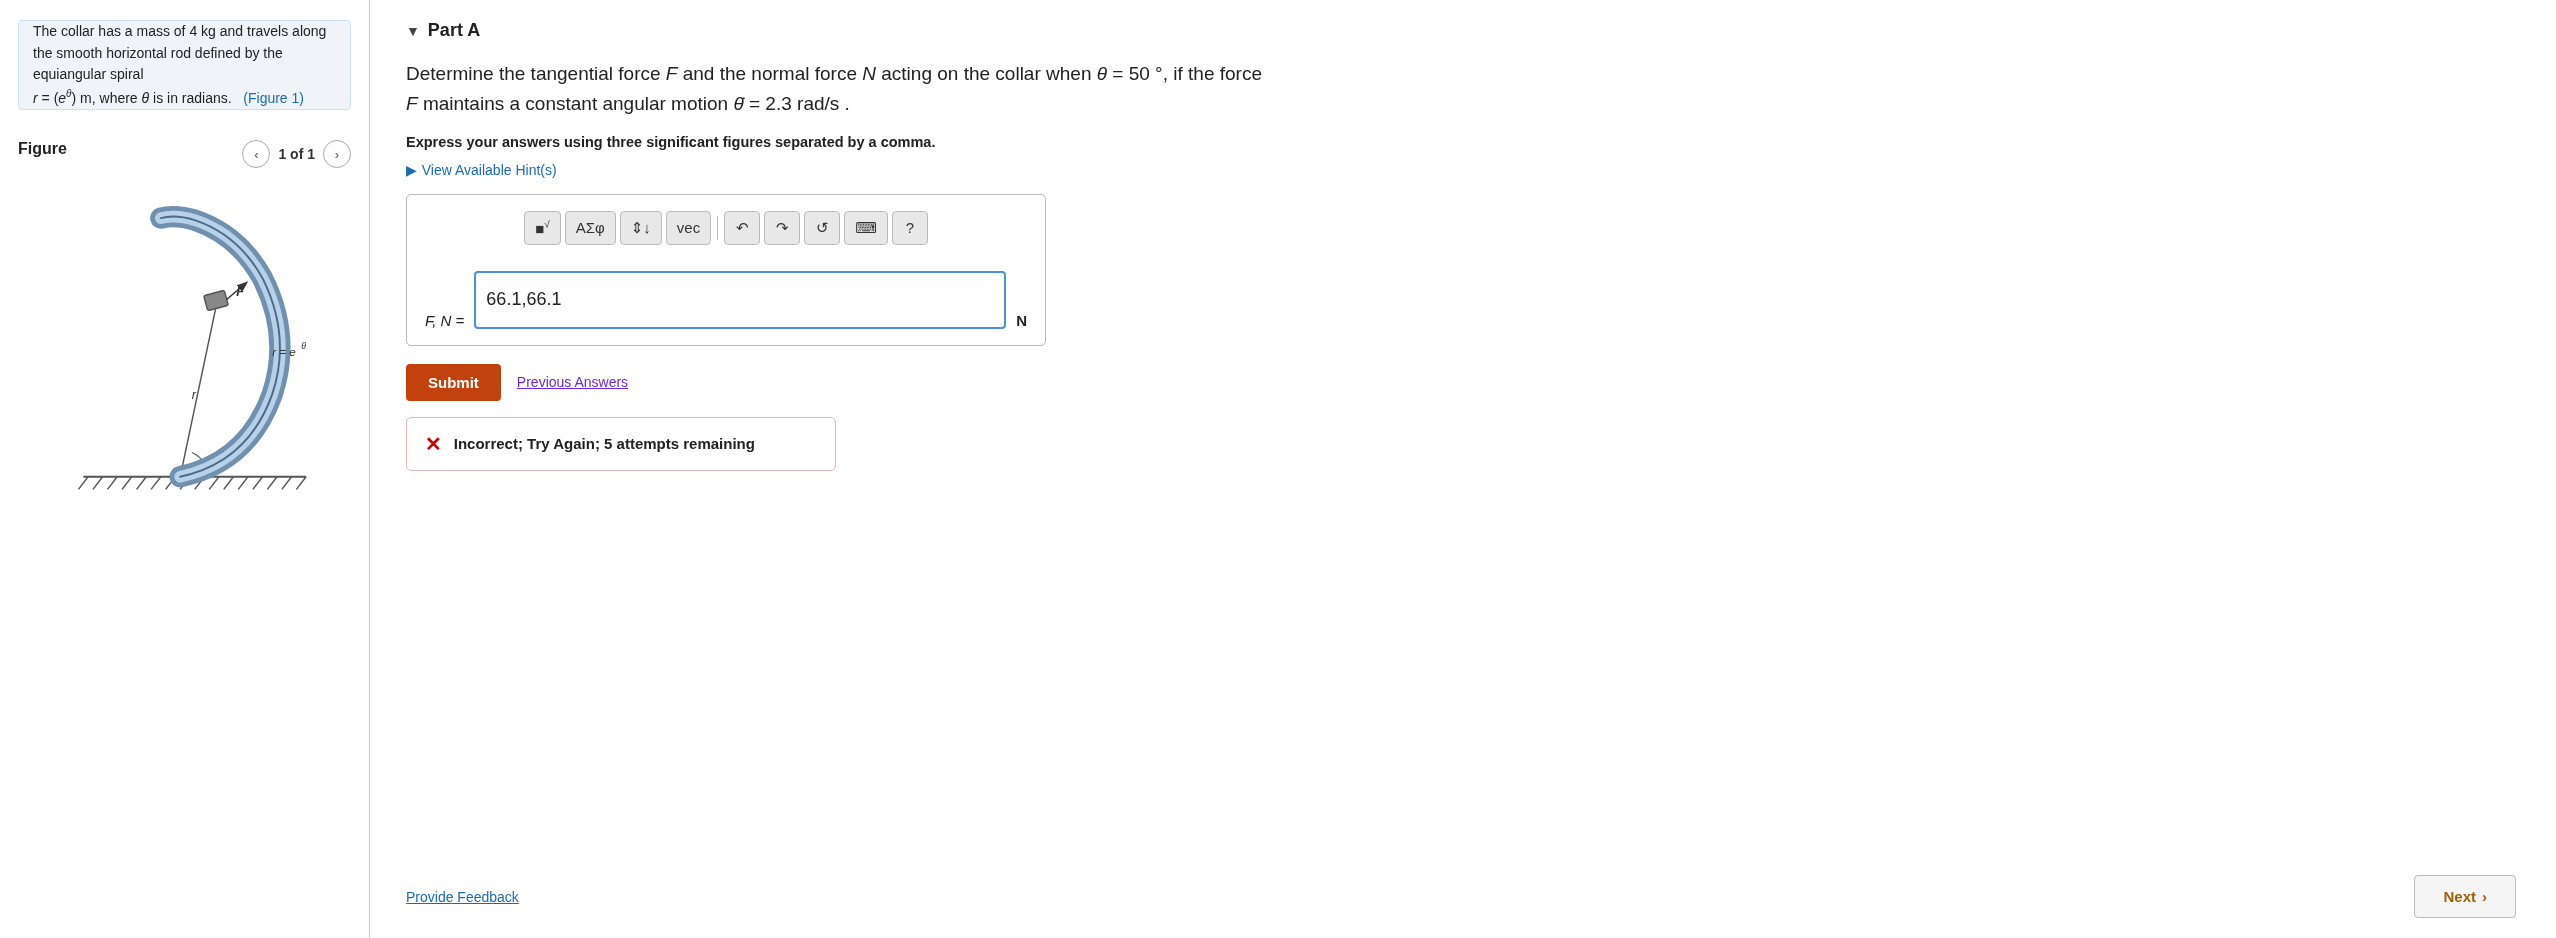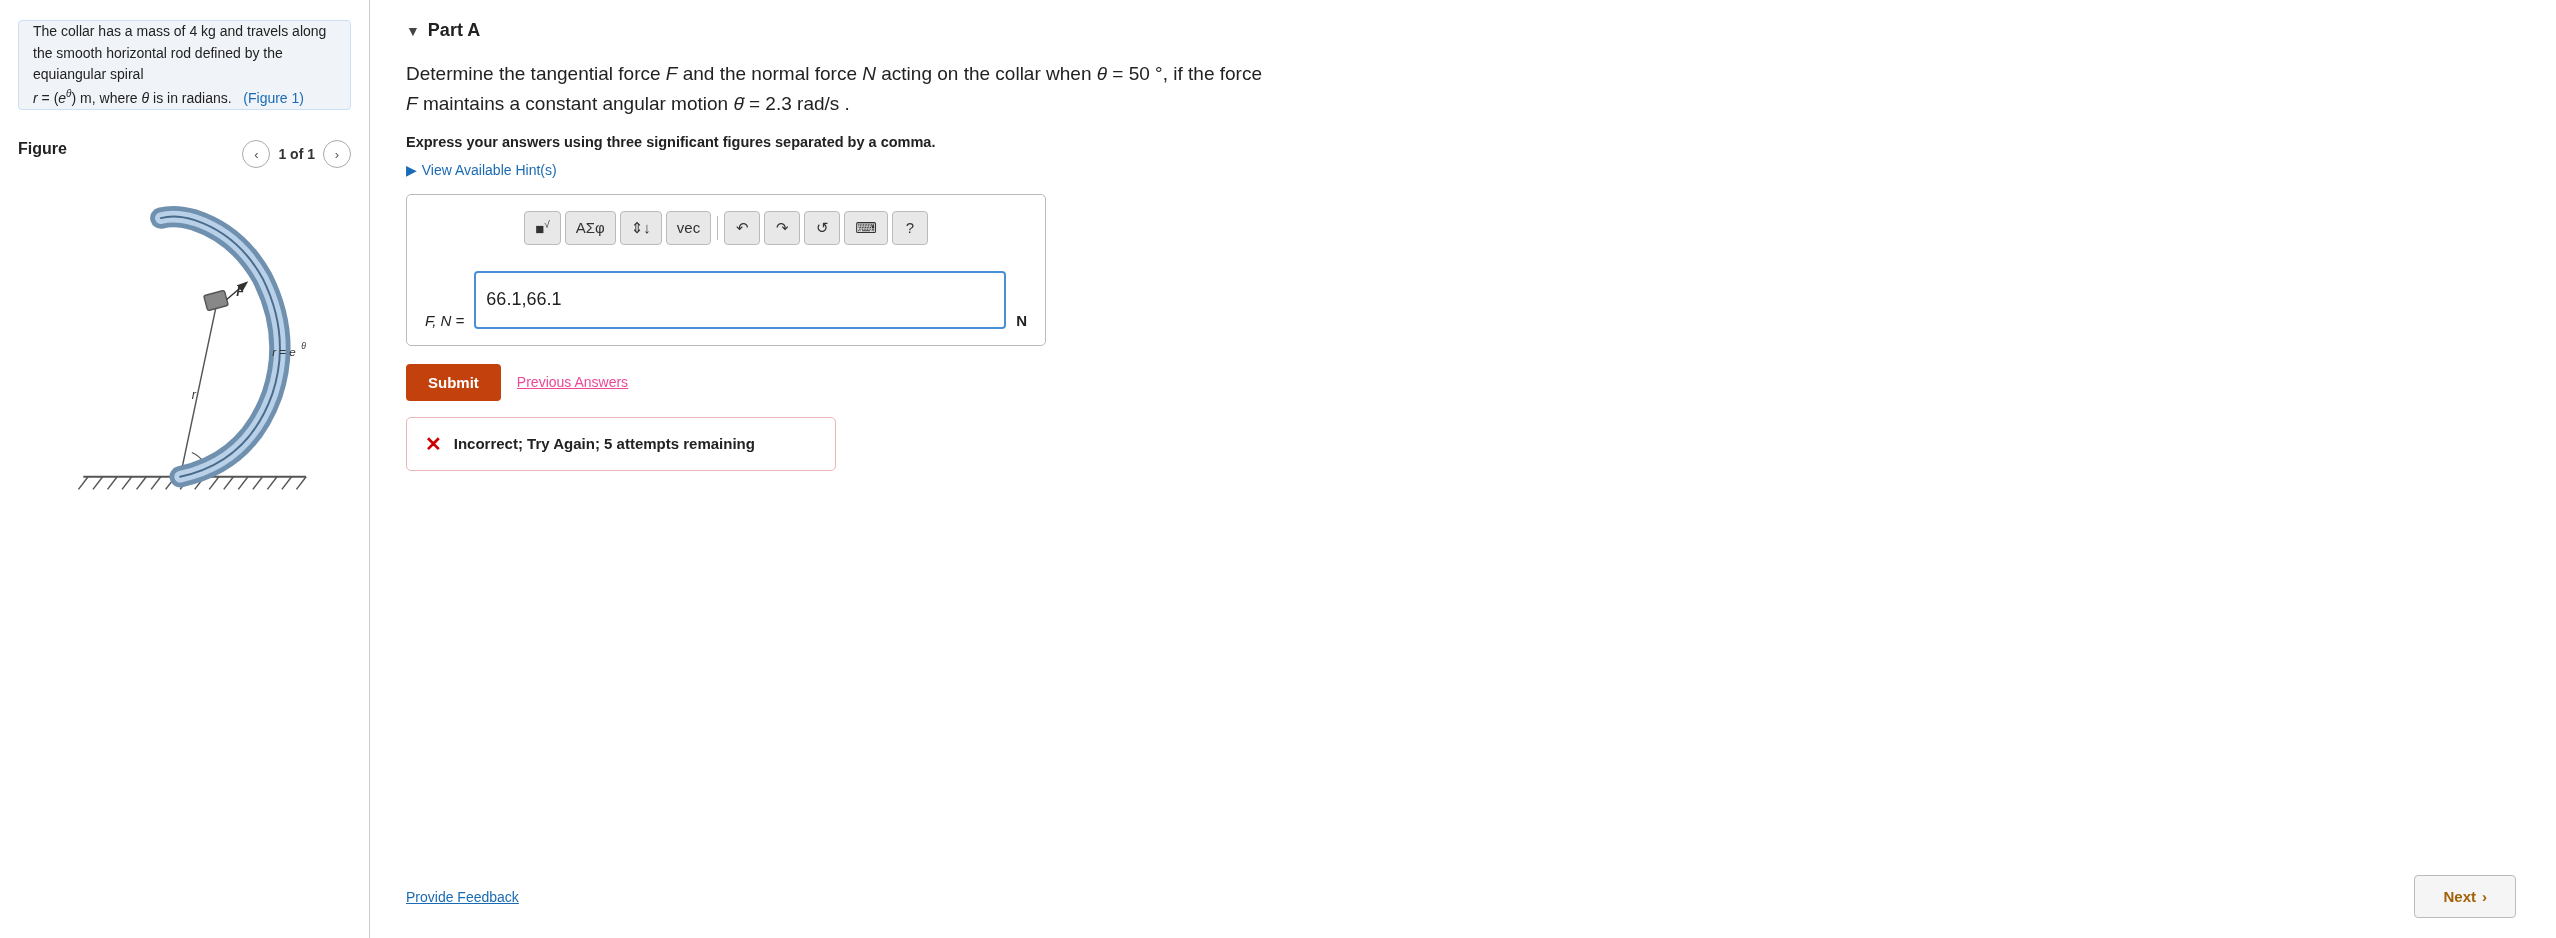--- a/index.html
+++ b/index.html
@@ -219,21 +219,21 @@
       color: #fff;
       border: none;
       border-radius: 4px;
       padding: 10px 22px;
       font-size: 15px;
       font-weight: bold;
       cursor: pointer;
     }
 
     .prev-answers-link {
-      color: #ec4899;
+      color: #6d28d9;
       font-size: 14px;
       cursor: pointer;
       text-decoration: underline;
     }
 
     .incorrect-box {
       border: 1px solid #e8b4b4;
       border-radius: 5px;
       padding: 14px 18px;
       max-width: 430px;

